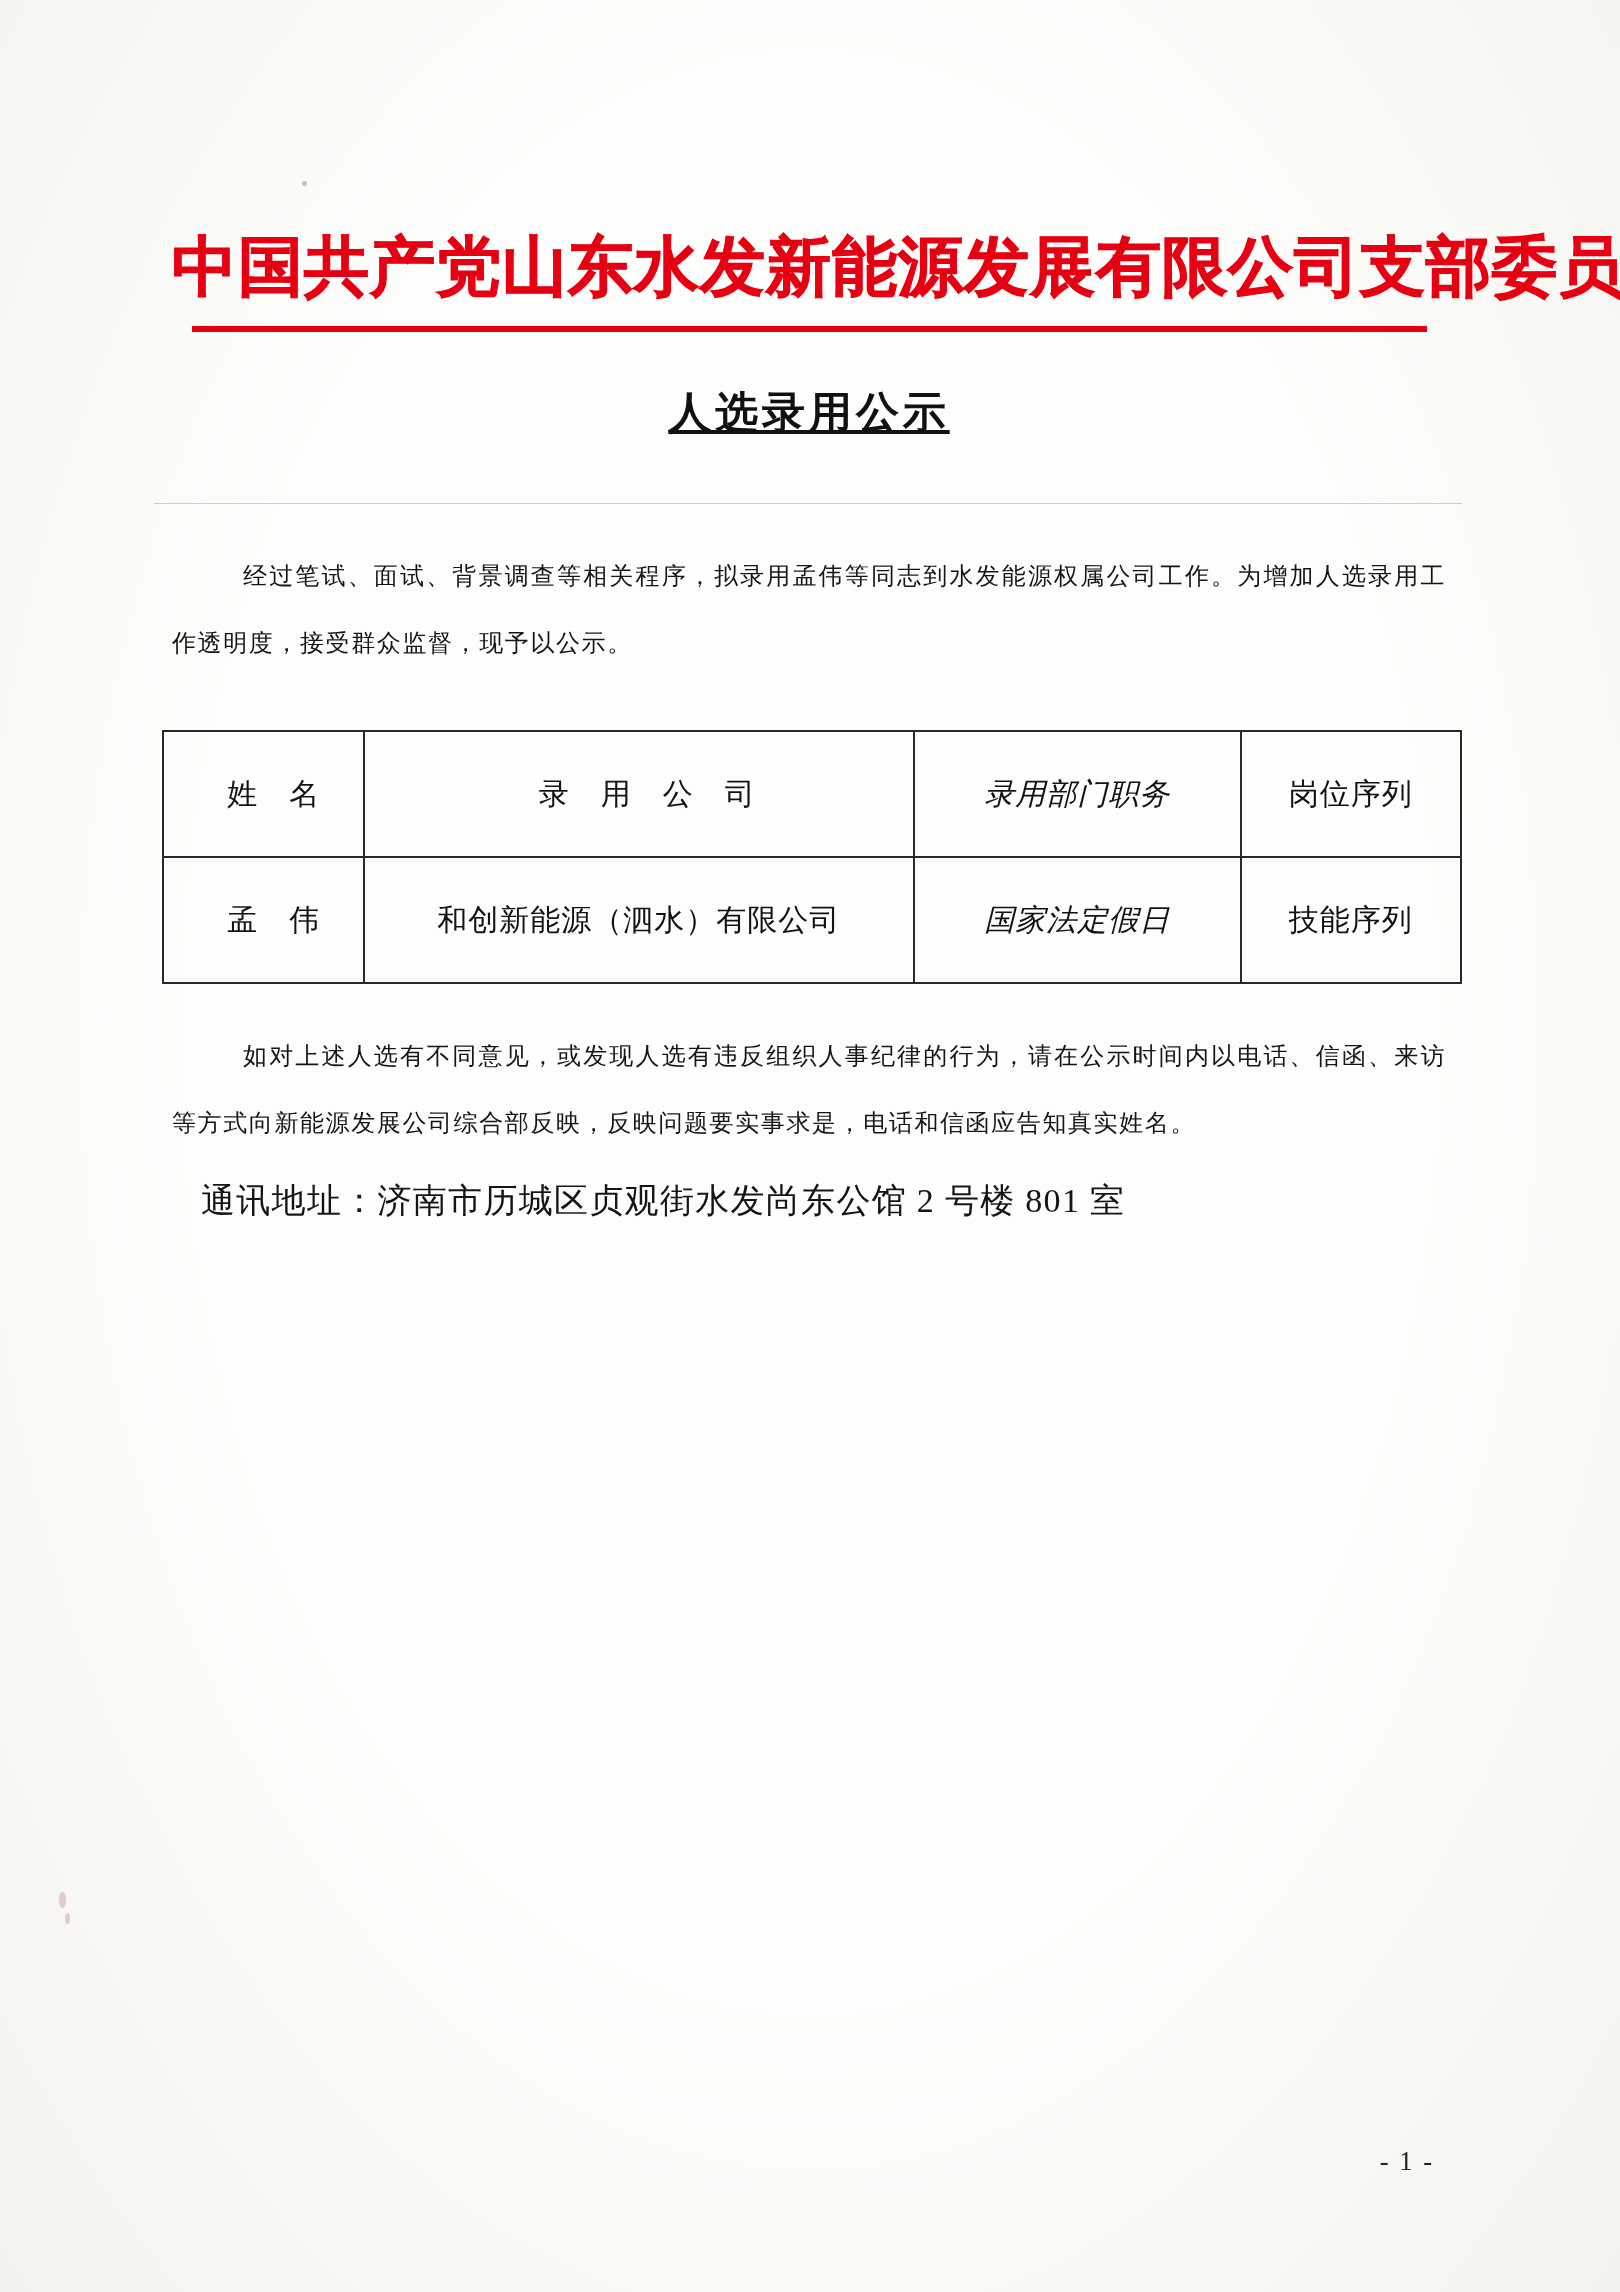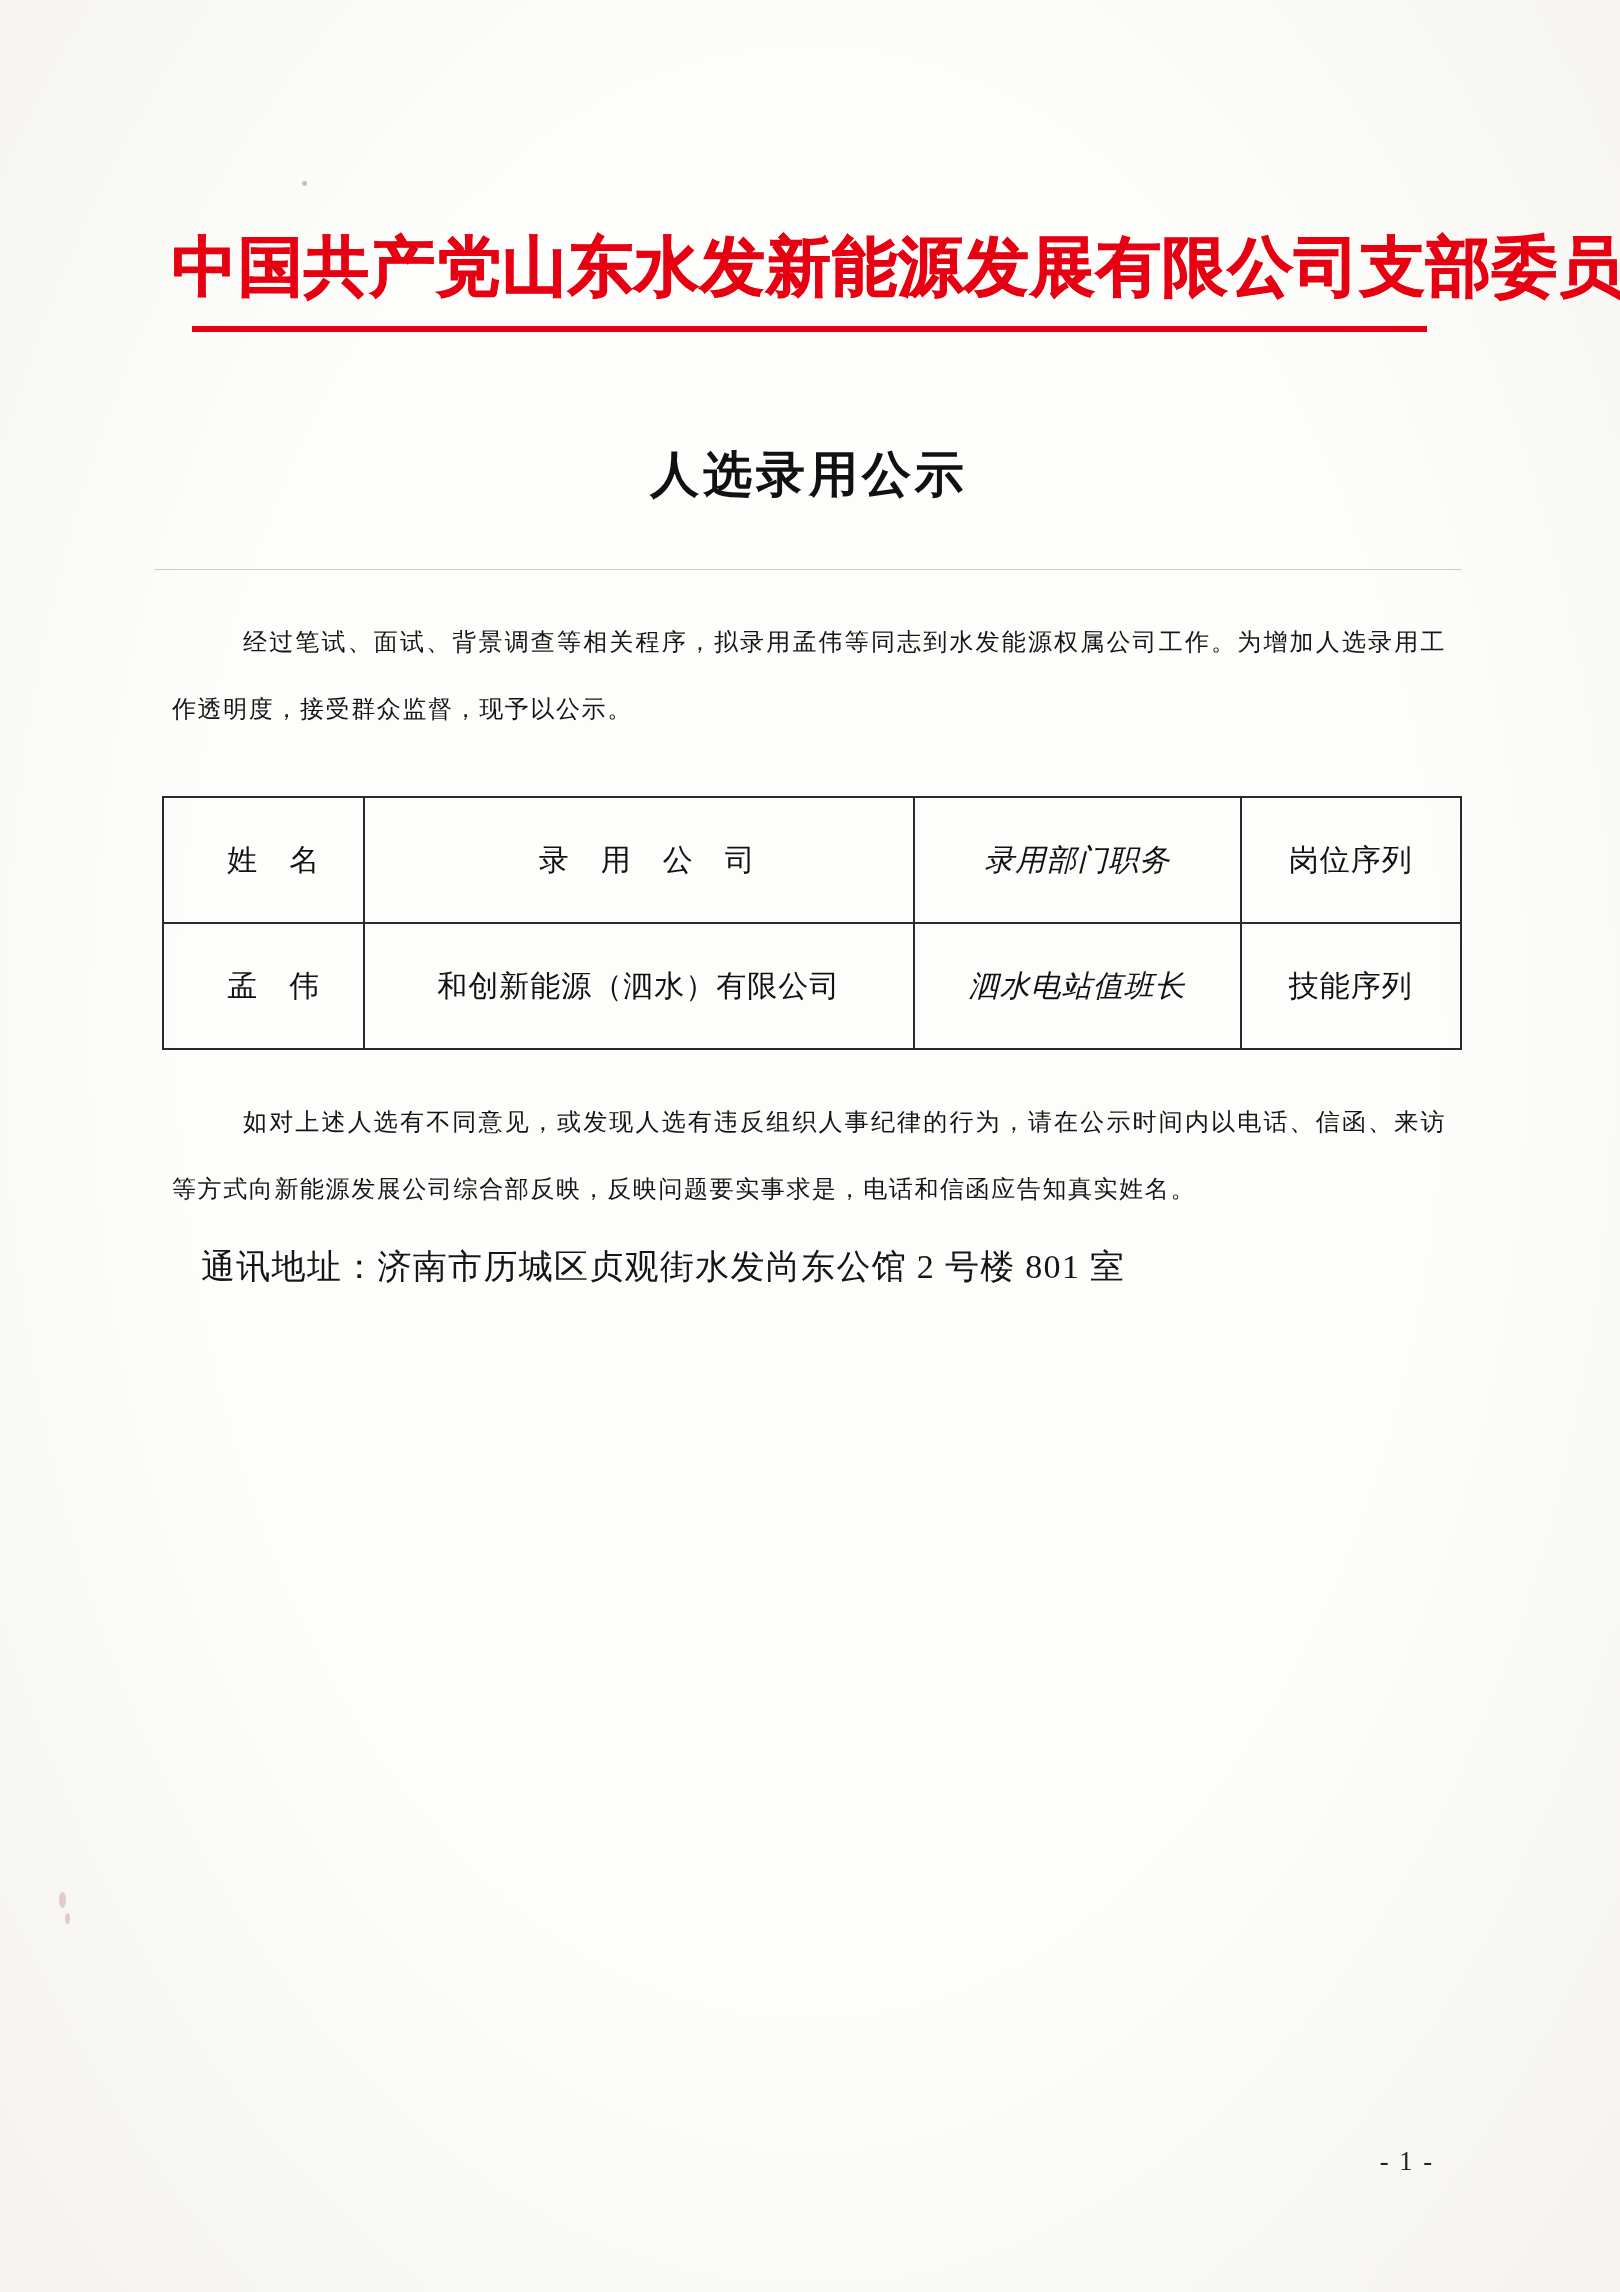--- a/index.html
+++ b/index.html
@@ -52,26 +52,27 @@
   }
   .masthead-rule {
     margin: 21.6px auto 0 auto;
     width: 1235px;
     height: 5.9px;
     background: #e60012;
   }
 
   
   .doc-title {
-    margin-top: 110px;
+    margin-top: 52px;
     text-align: center;
     font-weight: bold;
-    font-size: 49px;
+    font-size: 43px;
     letter-spacing: 3.9px;
     color: #111;
+    text-decoration: underline;
   }
 
   .thin-rule {
     margin: 61px auto 0 auto;
     width: 1308px;
     height: 1px;
     background: #cfcfcf;
     position: relative;
     left: -17.6px;
   }
@@ -174,21 +175,21 @@
         <tbody>
           <tr>
             <td class="col-name sp2">姓　名</td>
             <td class="col-company sp1">录　用　公　司</td>
             <td class="col-dept">录用部门职务</td>
             <td class="col-seq">岗位序列</td>
           </tr>
           <tr>
             <td class="col-name sp2">孟　伟</td>
             <td class="col-company">和创新能源（泗水）有限公司</td>
-            <td class="col-dept">泗水电站值班长</td>
+            <td class="col-dept">国家法定假日</td>
             <td class="col-seq">技能序列</td>
           </tr>
         </tbody>
       </table>
     </div>
 
     <div class="para-block">
       <div class="para indent">如对上述人选有不同意见，或发现人选有违反组织人事纪律的行为，请在公示时间内以电话、信函、来访等方式向新能源发展公司综合部反映，反映问题要实事求是，电话和信函应告知真实姓名。</div>
     </div>
 

